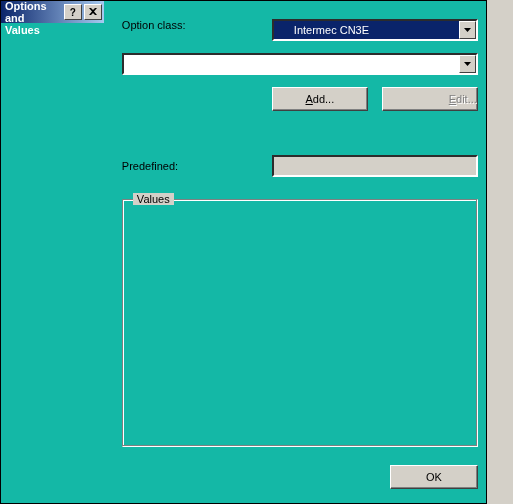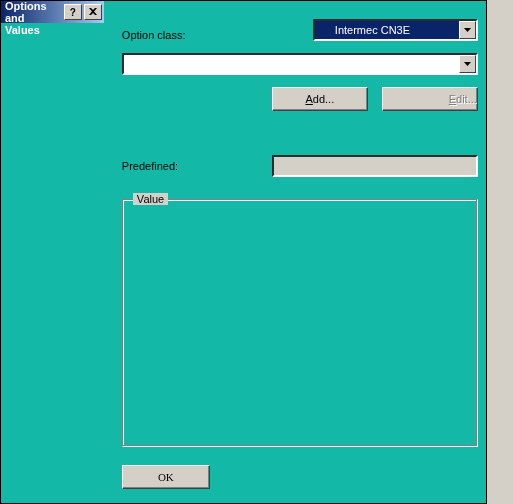--- a/index.html
+++ b/index.html
@@ -49,23 +49,22 @@
     }
     .titlebar-btn svg { display: block; }
     .content {
       flex: 1;
       padding: 18px 18px 14px 18px;
       display: flex;
       flex-direction: column;
     }
     .row {
       display: flex;
-      align-items: flex-end;
+      align-items: flex-start;
       margin-bottom: 12px;
-      gap: 41px;
     }
     .label {
       width: 150px;
       color: #000;
     }
     .field-wrap {
       flex: 1;
       position: relative;
     }
     .dropdown {
@@ -136,23 +135,22 @@
     }
     .fieldset-legend {
       position: absolute;
       top: -7px;
       left: 10px;
       background: #d4d0c8;
       padding: 0 4px;
     }
     .bottom-btns {
       display: flex;
-      justify-content: space-between;
+      justify-content: flex-end;
       gap: 16px;
-      font-family: Liberation Serif, serif;
     }
     .bottom-btns .btn { width: 88px; }
   </style>
 </head>
 <body>
 
 <div class="window">
   <div class="titlebar">
     <span class="titlebar-text">Predefined Options and Values</span>
     <div class="titlebar-btns">
@@ -200,21 +198,21 @@
       <button class="btn"><span class="underline">A</span><span>dd...</span></button>
       <button class="btn disabled"><span class="underline">E</span><span>dit...</span></button>
     </div>
 
     <div class="desc-row">
       <div class="label">Predefined:</div>
       <div class="desc-box"></div>
     </div>
 
     <div class="fieldset">
-      <div class="fieldset-legend">Value</div>
+      <div class="fieldset-legend">Values</div>
     </div>
 
     <div class="bottom-btns">
       <button class="btn">OK</button>
     </div>
 
   </div>
 </div>
 
 </body></html>

